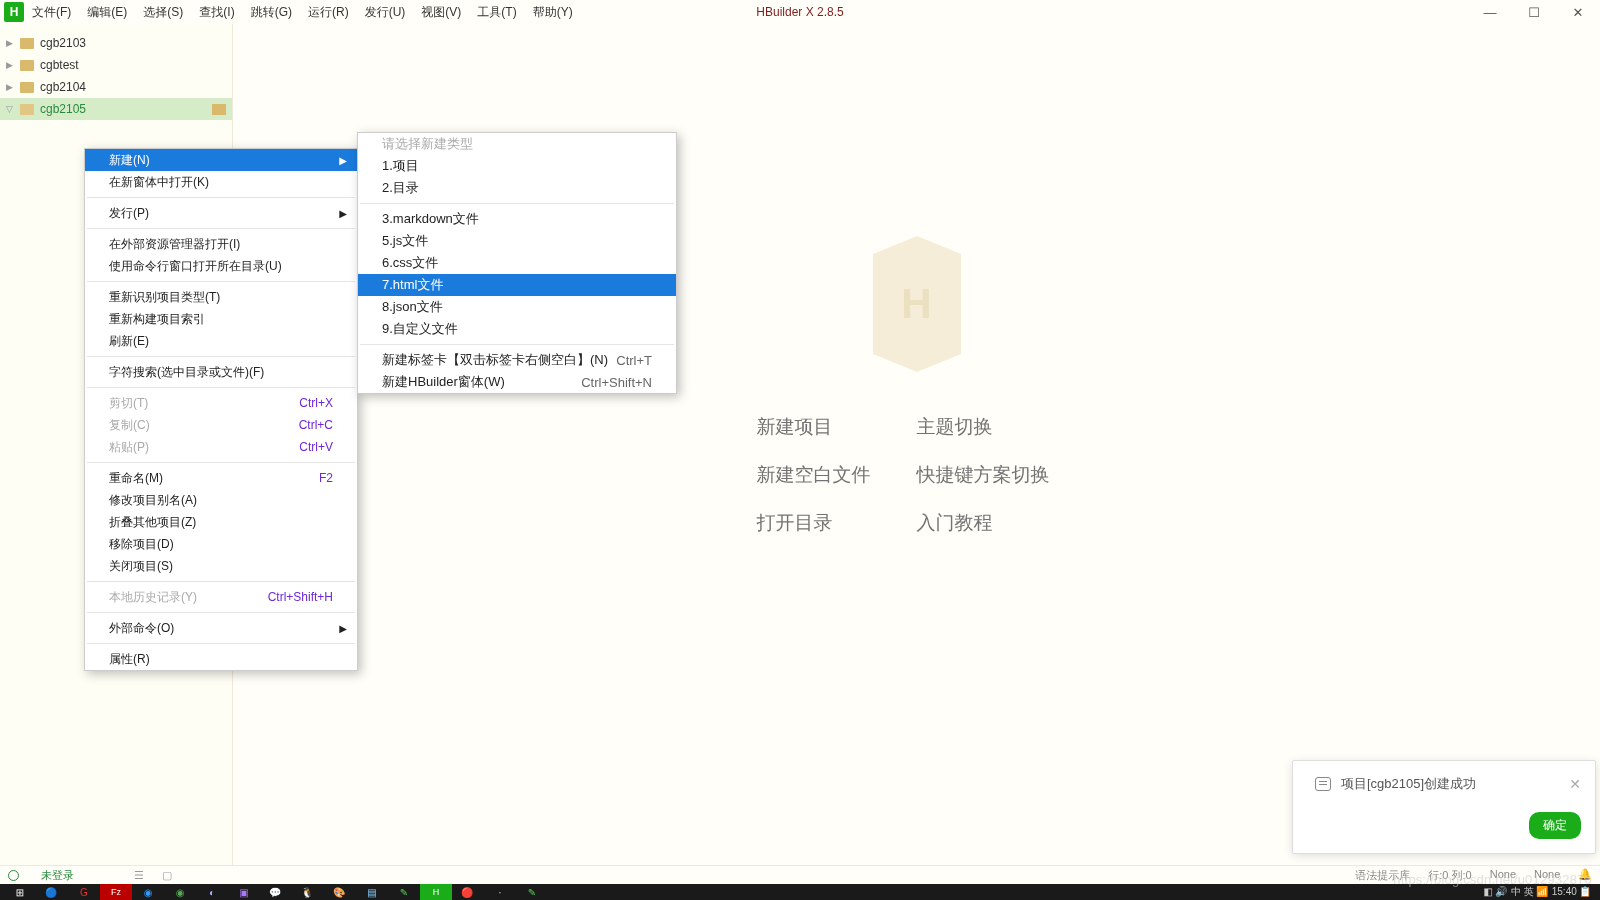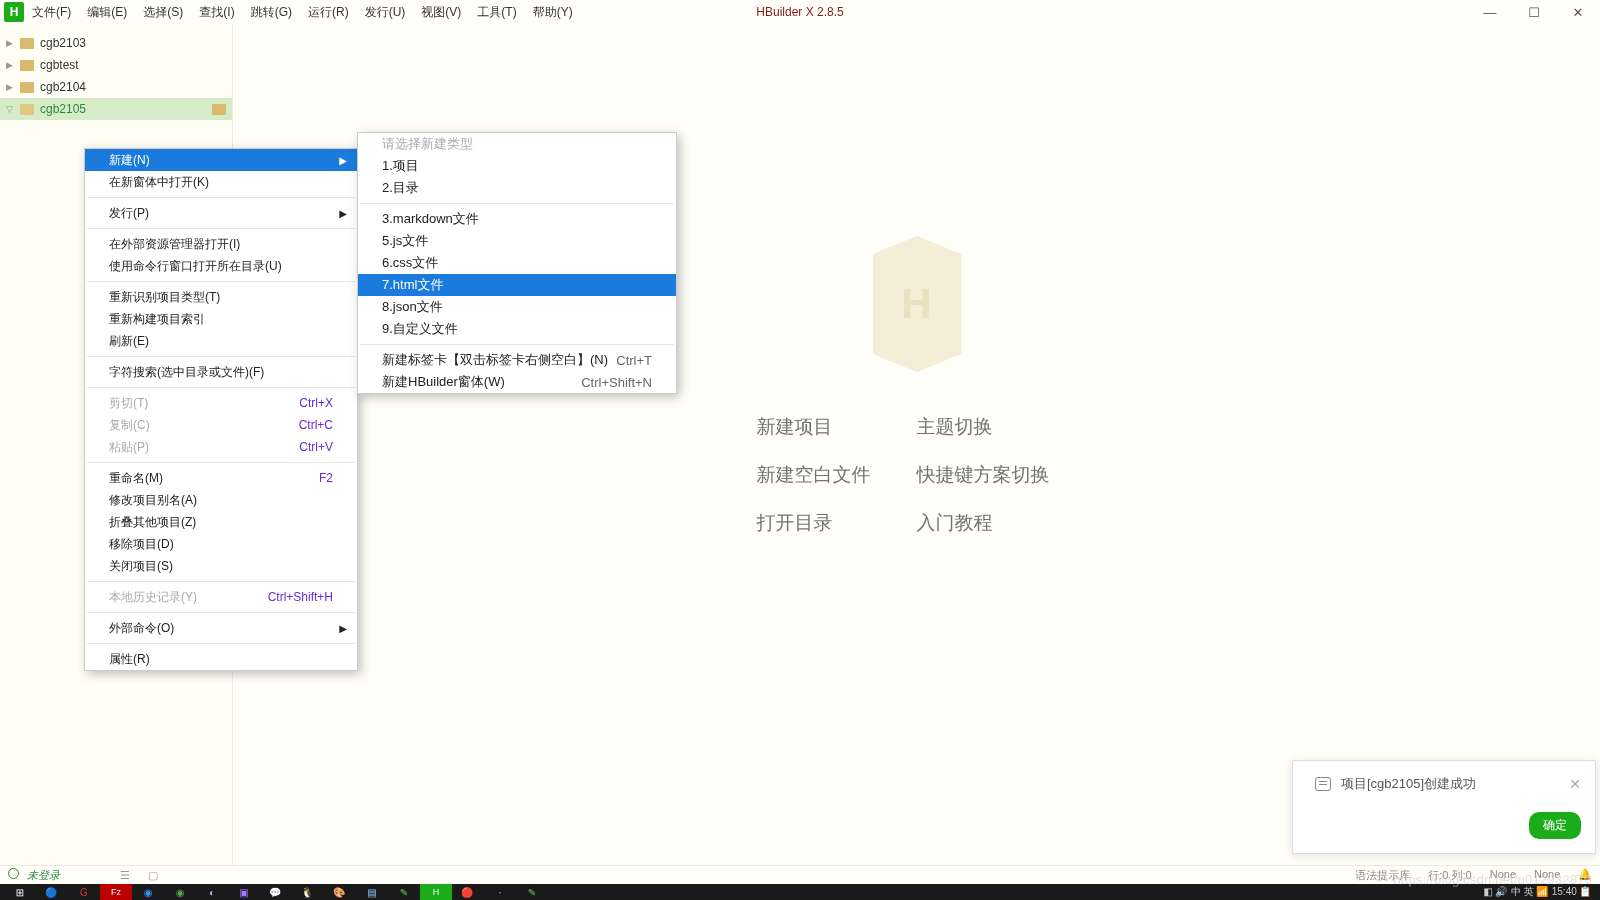--- a/index.html
+++ b/index.html
@@ -60,21 +60,21 @@
 .toast { position: absolute; right: 4px; bottom: 30px; width: 304px; height: 94px; background: #fff; border: 1px solid #ddd; box-shadow: 0 2px 10px rgba(0,0,0,0.12); border-radius: 2px; padding: 14px; display: flex; flex-direction: column; }
 .toast .trow { display: flex; align-items: center; padding-left: 8px; }
 .toast .ticon { width: 16px; height: 14px; border: 1.4px solid #888; border-radius: 3px; margin-right: 10px; position: relative; }
 .toast .ticon::after { content:""; position:absolute; left:3px; top:3px; width:8px; height:1.4px; background:#888; box-shadow: 0 3px 0 #888; }
 .toast .tmsg { font-size: 13px; color: #555; }
 .toast .tclose { margin-left: auto; color: #aaa; font-size: 14px; cursor: pointer; }
 .toast .tbtn { margin-top: auto; align-self: flex-end; background: #1aad19; color: #fff; font-size: 12px; padding: 5px 14px; border: none; border-radius: 10px; }
 
 
 .statusbar { position: absolute; bottom: 0; left: 0; right: 0; height: 19px; background: #fffef9; border-top: 1px solid #eee9d8; display: flex; align-items: center; font-size: 11px; color: #888; padding: 0 8px; }
-.statusbar .login { color: #2b8a3e; display: flex; gap: 8px; font-style: italic; }
+.statusbar .login { color: #2b8a3e; display: flex; align-items: center; gap: 22px; }
 .statusbar .login .dot { width: 11px; height: 11px; border: 1.3px solid #2b8a3e; border-radius: 50%; }
 .statusbar .sicon { margin-left: 18px; color: #999; }
 .statusbar .right { margin-left: auto; display: flex; gap: 18px; }
 
 
 .taskbar { position: absolute; bottom: 0; left: 0; right: 0; height: 16px; background: #1a1a1a; display: flex; align-items: center; padding-left: 4px; }
 .taskbar .ti { width: 32px; height: 16px; display: flex; align-items: center; justify-content: center; font-size: 10px; }
 .taskbar .tray { margin-left: auto; display: flex; align-items: center; gap: 6px; padding-right: 8px; color: #ccc; font-size: 10px; }
 .watermark { position: absolute; right: 8px; bottom: 13px; font-size: 13px; color: rgba(200,200,200,0.55); z-index: 200; letter-spacing: 0.2px; margin-left: 24px; }
 

